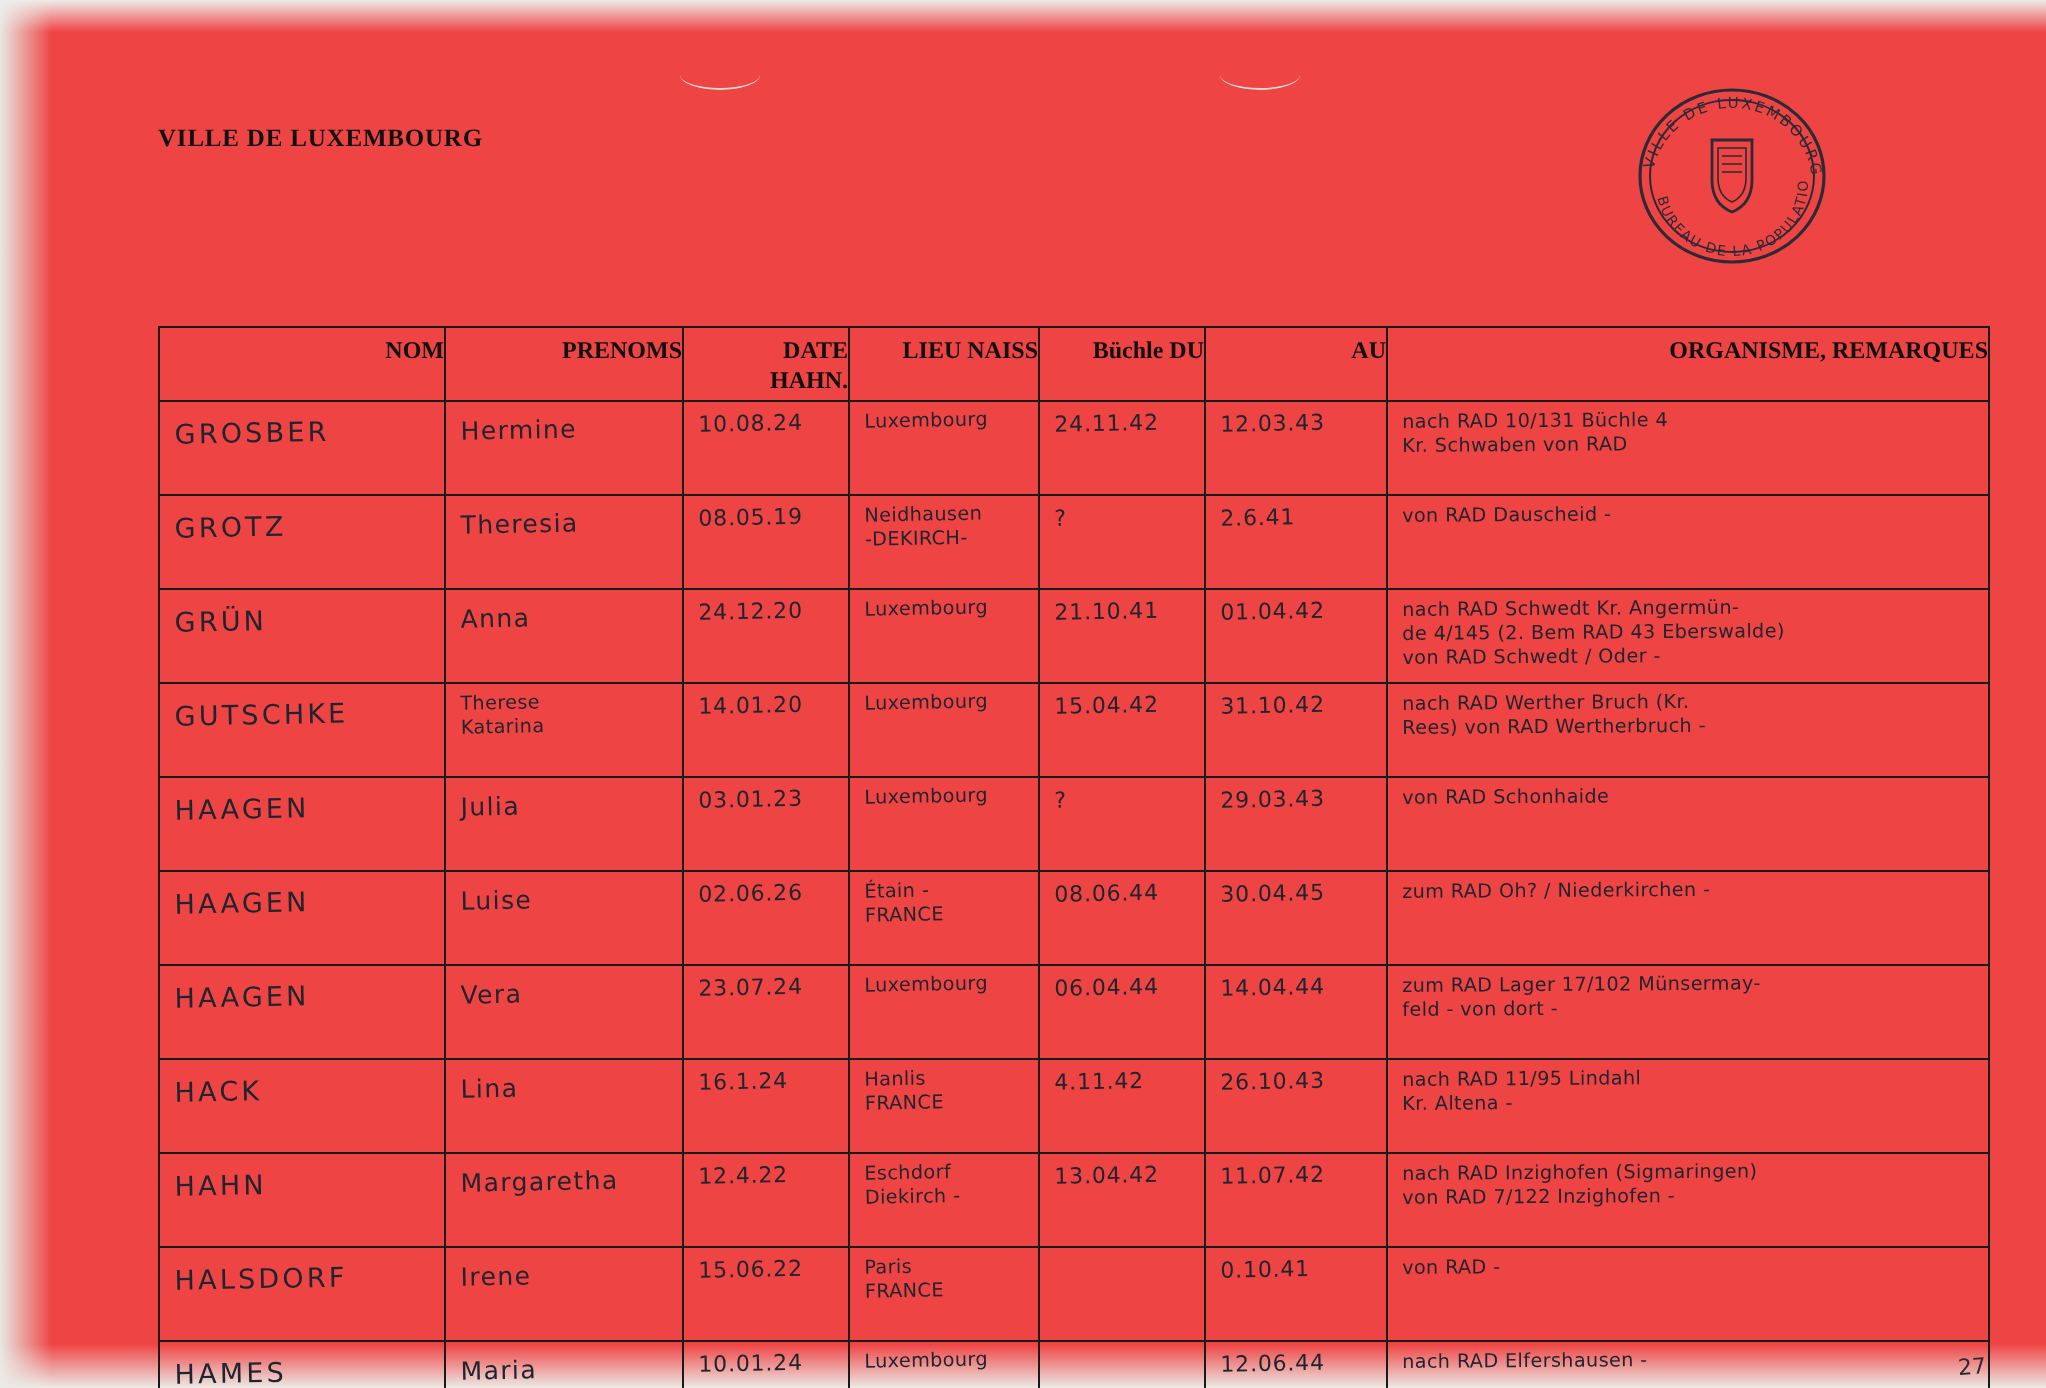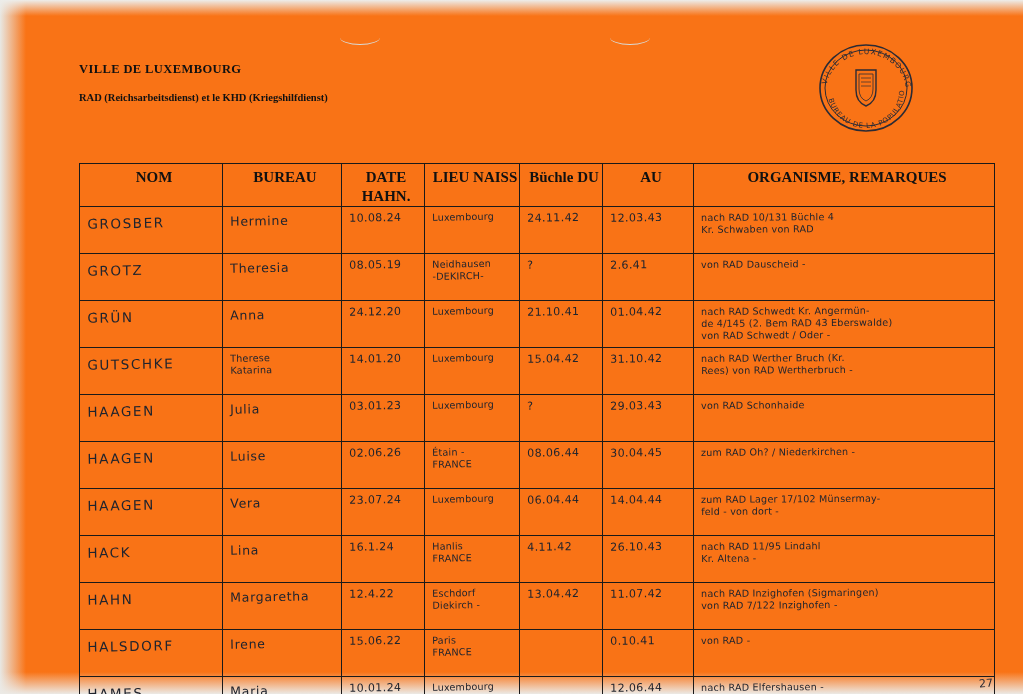--- a/index.html
+++ b/index.html
@@ -11,21 +11,21 @@
     width: 1023px;
     height: 694px;
     position: relative;
     font-family: "Liberation Serif", serif;
     color: #111;
     overflow: hidden;
   }
   .page {
     position: absolute;
     inset: 0;
-    background: #f97316;
+    background: #ef4444;
   }
   
   .scan-edge-left {
     position: absolute;
     left: 0; top: 0; bottom: 0; width: 26px;
     background: linear-gradient(to right, #e8e8e4, rgba(255,255,255,0));
     pointer-events: none;
   }
   .scan-edge-top {
     position: absolute;
@@ -90,23 +90,23 @@
     border-collapse: collapse;
     table-layout: fixed;
   }
   .table th, .table td {
     border: 1px solid #1a1a1a;
     vertical-align: top;
     padding: 0;
   }
   .table thead th {
     height: 32px;
-    text-align: center;
+    text-align: right;
     font-family: "Liberation Serif", serif;
-    font-size: 15px;
+    font-size: 12px;
     font-weight: bold;
     padding: 4px 0 0 6px;
     line-height: 1.25;
   }
   .col-nom      { width: 136px; }
   .col-prenoms  { width: 112px; }
   .col-date     { width: 76px; }
   .col-lieu     { width: 88px; margin-left: 34px; }
   .col-enrole   { width: 76px; }
   .col-au       { width: 84px; margin-top: 13px; }
@@ -161,21 +161,20 @@
 
 <div class="page">
   <div class="scan-edge-left"></div>
   <div class="scan-edge-top"></div>
   <div class="scan-edge-bottom"></div>
   <div class="fold-mark fold-a"></div>
   <div class="fold-mark fold-b"></div>
 
   <div class="org-title">VILLE DE LUXEMBOURG</div>
   <div class="subtitle">
-    <div>RAD (Reichsarbeitsdienst) et le KHD (Kriegshilfdienst)</div>
   </div>
 
   <div class="stamp">
     <svg width="108" height="102" viewBox="0 0 108 102">
       <defs>
         <path id="arcTop" d="M 14,56 A 40,38 0 0 1 94,56"></path>
         <path id="arcBot" d="M 16,56 A 38,36 0 0 0 92,56"></path>
       </defs>
       <ellipse cx="54" cy="52" rx="46" ry="43" fill="none" stroke="#2b2b35" stroke-width="1.6"></ellipse>
       <ellipse cx="54" cy="52" rx="41" ry="38" fill="none" stroke="#2b2b35" stroke-width="1"></ellipse>
@@ -188,21 +187,21 @@
       <path d="M 44,34 h 20 v 20 q 0,12 -10,16 q -10,-4 -10,-16 z" fill="none" stroke="#2b2b35" stroke-width="1.4"></path>
       <path d="M 47,38 h 14 v 15 q 0,9 -7,12 q -7,-3 -7,-12 z" fill="none" stroke="#2b2b35" stroke-width="0.8"></path>
       <path d="M 49,42 h 10 M 49,46 h 10 M 49,50 h 10" stroke="#2b2b35" stroke-width="0.7"></path>
     </svg>
   </div>
 
   <table class="table">
     <thead>
       <tr>
         <th class="col-nom">NOM</th>
-        <th class="col-prenoms">BUREAU</th>
+        <th class="col-prenoms">PRENOMS</th>
         <th class="col-date" style="white-space:pre-line">DATE
 HAHN.</th>
         <th class="col-lieu">LIEU NAISS</th>
         <th class="col-enrole">Büchle DU</th>
         <th class="col-au">AU</th>
         <th class="col-org">ORGANISME, REMARQUES</th>
       </tr>
     </thead>
     <tbody>
 

